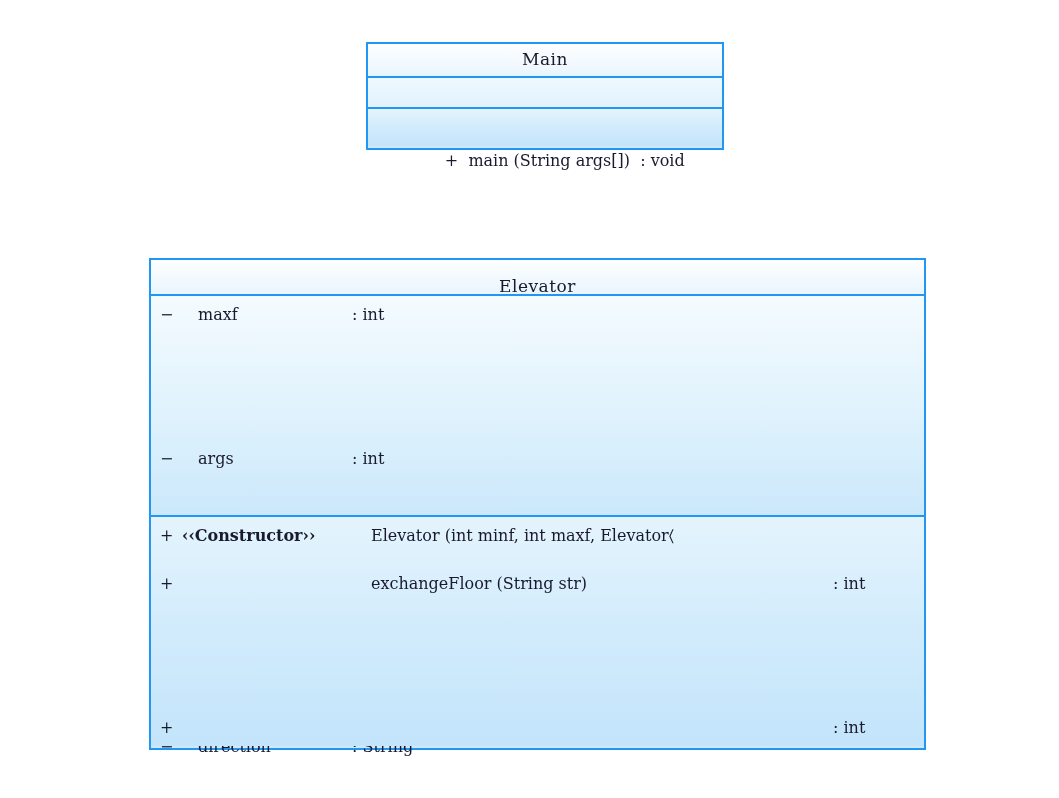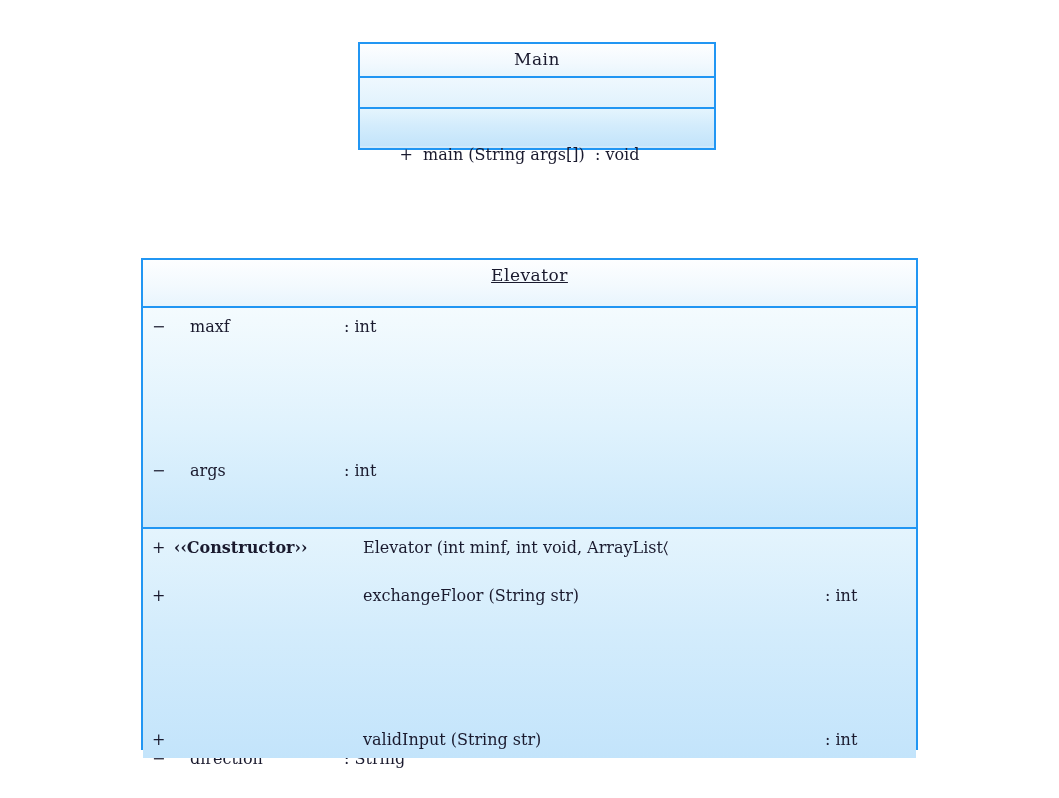--- a/index.html
+++ b/index.html
@@ -15,20 +15,21 @@
     font-family: "DejaVu Serif", serif;
     color: #1a1a2e;
   }
 
   
   .uml-class {
     position: absolute;
     box-sizing: border-box;
     border: 2px solid #2196f3;
     background: #cfe9fb;
+    margin-left: 8px;
   }
   .uml-section {
     box-sizing: border-box;
     position: relative;
   }
   .uml-section + .uml-section {
     border-top: 2px solid #2196f3;
   }
 
   
@@ -95,30 +96,30 @@
 <body>
 
 <div class="uml-class" style="left:358px; top:42px; width:358px; height:108px;">
 
   <div class="uml-section sec-title" style="height:32px;">
     <div class="class-name">Main</div>
   </div>
 
   <div class="uml-section sec-empty" style="height:31px;"></div>
 
-  <div class="uml-section sec-ops" style="height:39px; padding-top:10px;">
+  <div class="uml-section sec-ops" style="height:39px; padding-top:16px;text-align:center;">
     <div class="main-row">
       <span>+</span><span>  </span><span>main (String args[])</span><span>  </span><span>:</span><span> </span><span>void</span>
     </div>
   </div>
 </div>
 
 <div class="uml-class" style="left:141px; top:258px; width:777px; height:492px;">
 
-  <div class="uml-section sec-title" style="height:46px; padding-top:0;text-decoration:underline;">
+  <div class="uml-section sec-title" style="height:34px; padding-top:11px;">
     <div class="class-name">Elevator</div>
   </div>
 
   <div class="uml-section sec-attrs" style="height:221px; padding-top:7px;">
 
     <div class="member">
       <span class="col ev-mark">−</span>
       <span class="col ev-name">maxf</span>
       <span class="col ev-type"><span>:</span> <span>int</span></span>
       <span class="col ev-value"><span></span> <span></span></span>
@@ -145,32 +146,31 @@
       <span class="col ev-value"><span></span> <span></span></span>
     </div>
 
   </div>
 
   <div class="uml-section sec-ops" style="height:231px; padding-top:7px;">
 
     <div class="member" style="height:48px;">
       <span class="col op-mark">+</span>
       <span class="col op-stereo">‹‹Constructor››</span>
-      <span class="col op-sig"><span class="wrap-line">Elevator (int minf, int void, ArrayList〈</span></span>
+      <span class="col op-sig"><span class="wrap-line">Elevator (int minf, int maxf, Elevator〈</span></span>
       <span class="col op-ret"><span></span> <span></span></span>
     </div>
 
     <div class="member">
       <span class="col op-mark">+</span>
       <span class="col op-stereo"></span>
       <span class="col op-sig">exchangeFloor (String str)</span>
       <span class="col op-ret"><span>:</span> <span>int</span></span>
     </div>
 
     <div class="member">
       <span class="col op-mark">+</span>
       <span class="col op-stereo"></span>
-      <span class="col op-sig">validInput (String str)</span>
       <span class="col op-ret"><span>:</span> <span>int</span></span>
     </div>
 
   </div>
 </div>
 
 </body></html>

